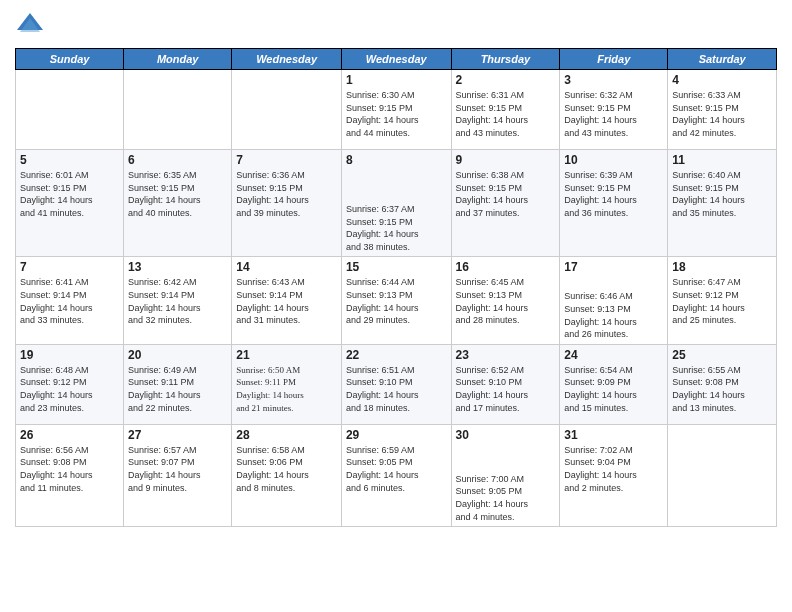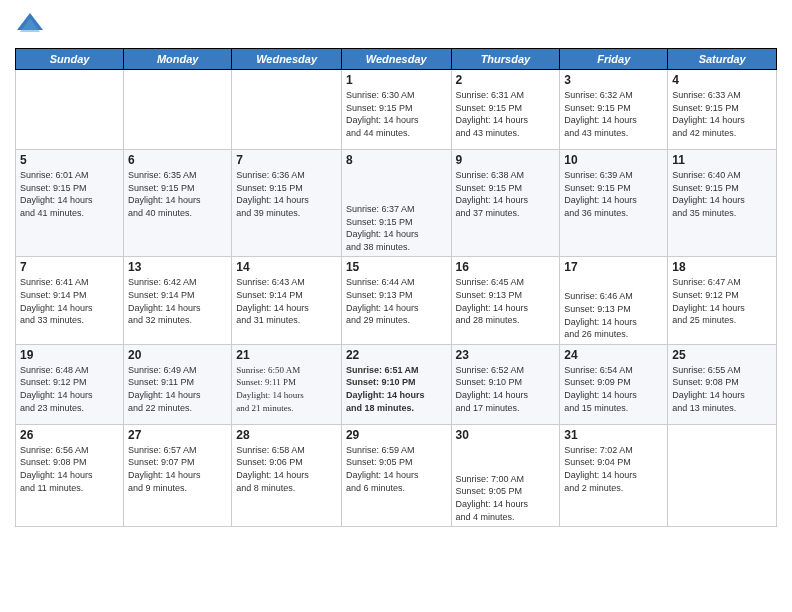--- a/index.html
+++ b/index.html
@@ -284,21 +284,21 @@
           </td>
           <td>
             <span class="day-num">21</span>
             <div class="day-info" style="white-space: pre-line; font-family: Liberation Serif, serif;">Sunrise: 6:50 AM
 Sunset: 9:11 PM
 Daylight: 14 hours
 and 21 minutes.</div>
           </td>
           <td>
             <span class="day-num">22</span>
-            <div class="day-info" style="white-space: pre-line; font-weight: bold;">Sunrise: 6:51 AM
+            <div class="day-info" style="white-space: pre-line;">Sunrise: 6:51 AM
 Sunset: 9:10 PM
 Daylight: 14 hours
 and 18 minutes.</div>
           </td>
           <td>
             <span class="day-num">23</span>
             <div class="day-info" style="white-space: pre-line;">Sunrise: 6:52 AM
 Sunset: 9:10 PM
 Daylight: 14 hours
 and 17 minutes.</div>

